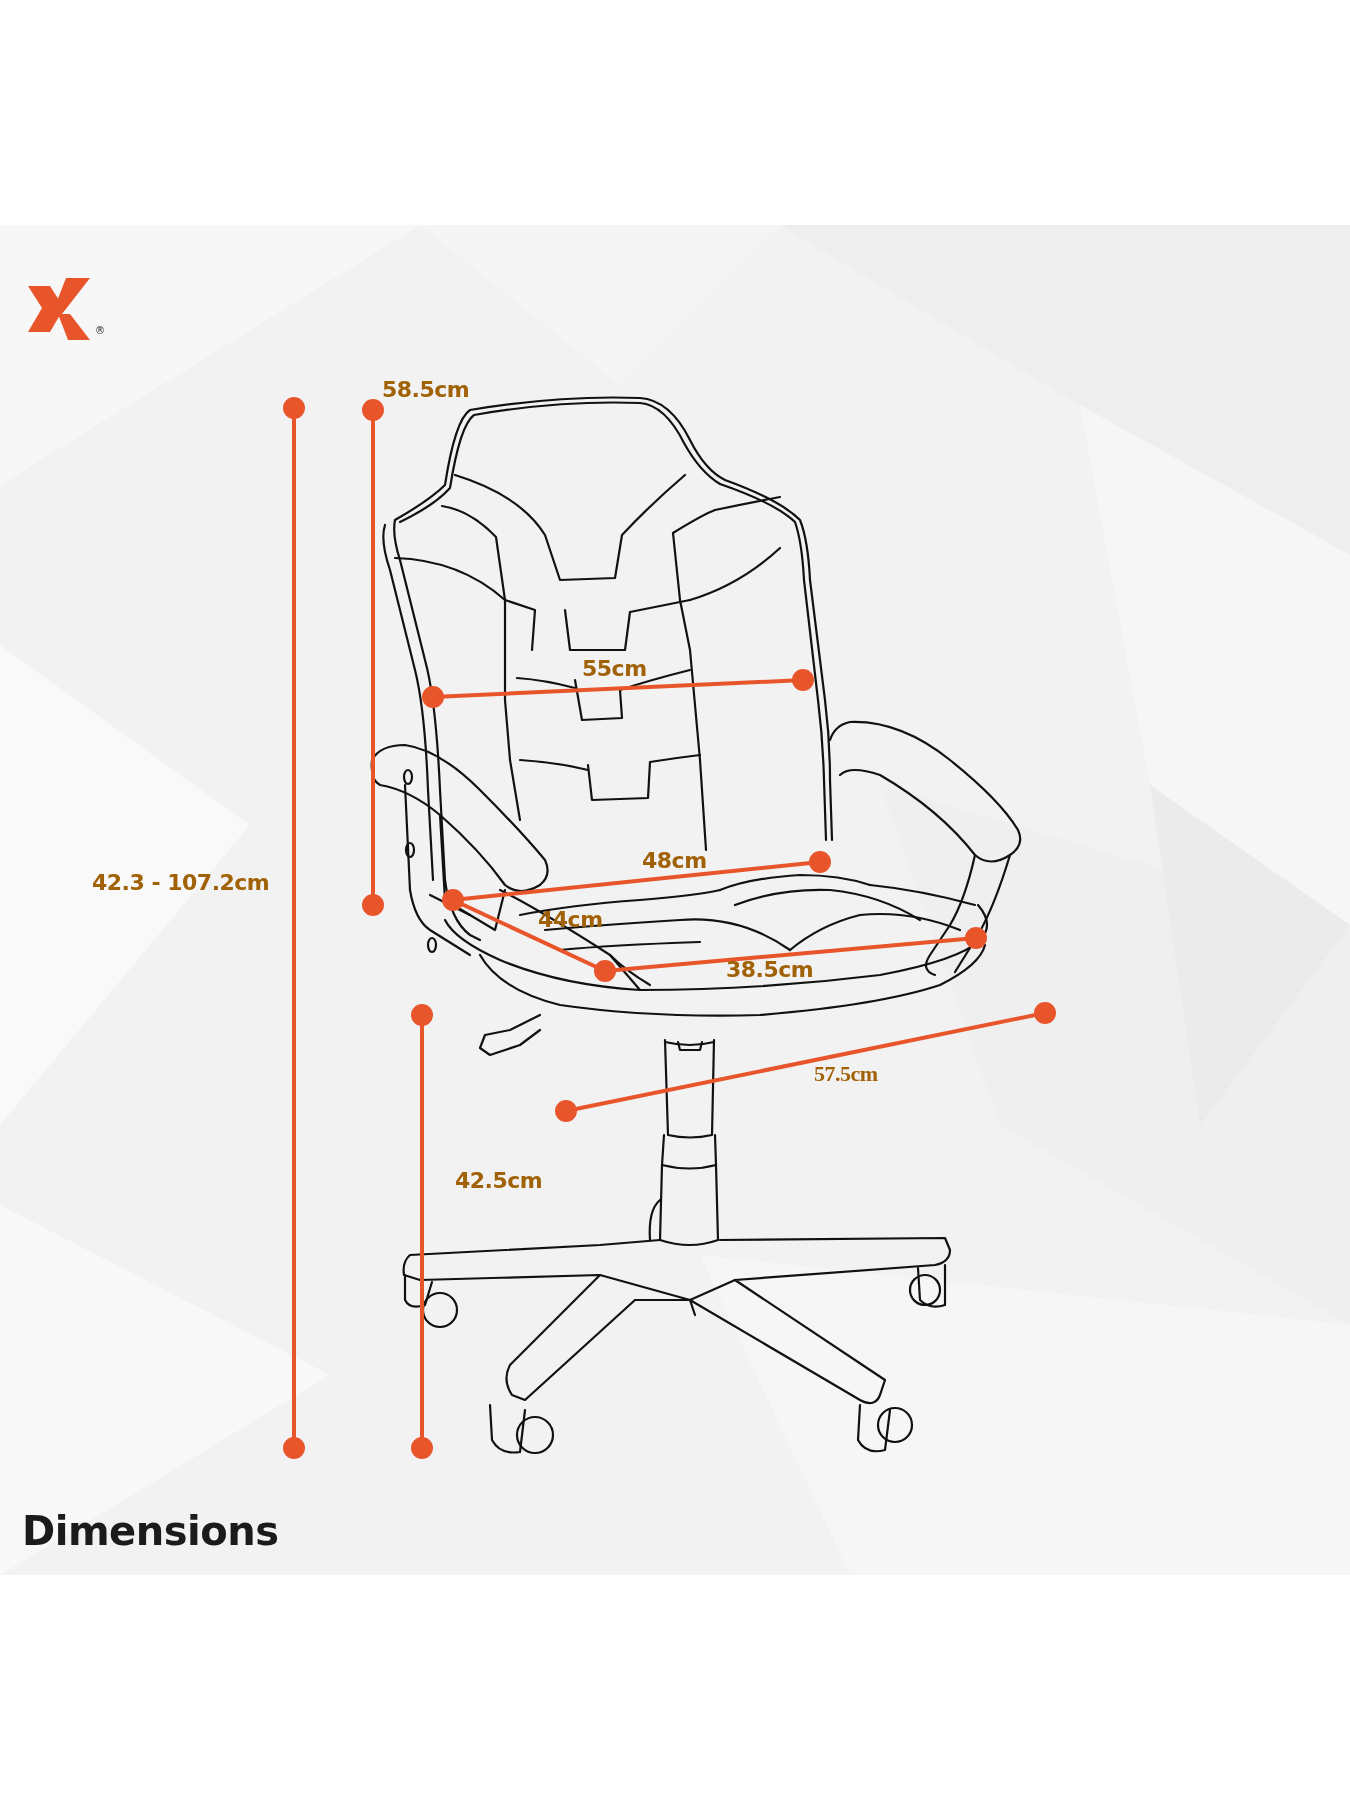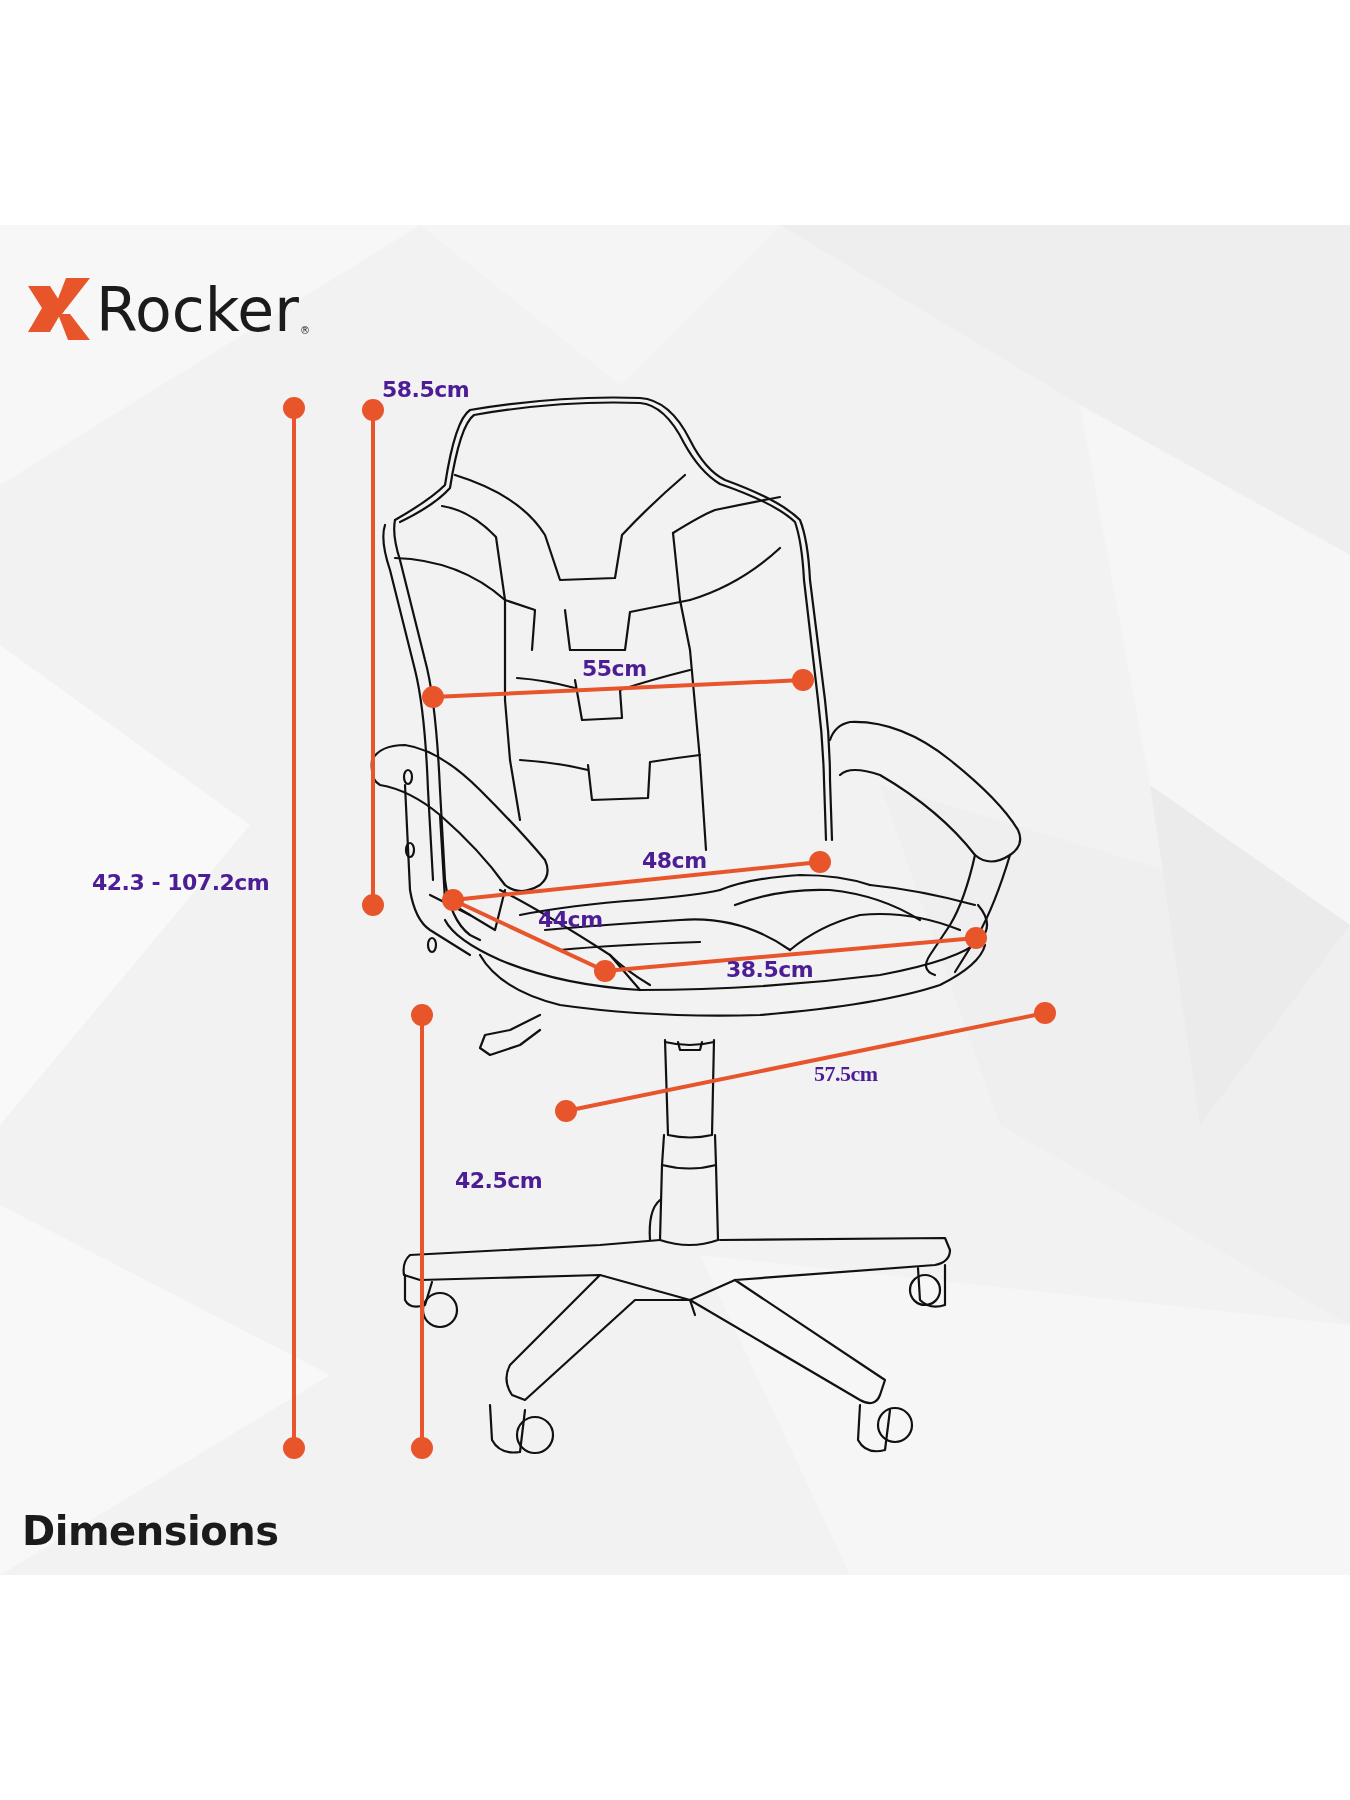--- a/index.html
+++ b/index.html
@@ -15,21 +15,21 @@
     .logo {
       position: absolute; left: 24px; top: 250px; height: 90px; display: flex; align-items: flex-end;
     }
     .logo-word {
       font-family: "DejaVu Sans", sans-serif; font-size: 60px; color: #1b1b1b; letter-spacing: 0px;
       line-height: 1; margin-left: 2px;
     }
     .logo-reg { font-size: 10px; color: #1b1b1b; margin-left: 1px; margin-bottom: 4px; }
     .drawing { position: absolute; left: 0; top: 0; }
     .label {
-      position: absolute; font-weight: bold; color: #4c1d95; font-size: 22px; white-space: nowrap;
+      position: absolute; font-weight: bold; color: #a16207; font-size: 22px; white-space: nowrap;
       font-family: "DejaVu Sans", sans-serif; letter-spacing: -0.5px;
     }
     .caption {
       position: absolute; left: 22px; top: 1508px; font-weight: bold; font-size: 40px; color: #1b1b1b;
       font-family: "DejaVu Sans", sans-serif; letter-spacing: -0.5px;
     }
   </style>
 </head>
 <body>
 
@@ -46,21 +46,20 @@
     <polygon points="1150,560 1350,700 1200,900" fill="#ebebeb"></polygon>
   </svg>
 </div>
 
 <div class="logo">
   <svg width="70" height="62" viewBox="0 0 70 62">
     <polygon points="4,8 26,8 40,30 26,54 4,54 18,30" fill="#e8552b"></polygon>
     <polygon points="42,0 66,0 38,36 28,36" fill="#e8552b"></polygon>
     <polygon points="34,36 46,36 66,62 44,62" fill="#e8552b"></polygon>
   </svg>
-  <span class="logo-word">Rocker</span>
   <span class="logo-reg">®</span>
 </div>
 
 <svg class="drawing" width="1350" height="1800" viewBox="0 0 1350 1800">
   <g fill="none" stroke="#111" stroke-width="2.2" stroke-linejoin="round" stroke-linecap="round">
 
     <path d="M395,520 Q392,535 400,560 L425,660 Q436,700 440,790 L445,880 Q450,920 470,935 L480,940"></path>
     <path d="M385,525 Q380,540 390,570 L415,670 Q425,710 428,790 L433,880"></path>
     <path d="M395,520 Q430,500 445,485 Q455,420 470,410 Q560,395 640,398 Q670,400 690,440 Q705,470 725,480 Q780,500 800,520 Q808,540 810,580 L825,700 Q830,740 830,780 L832,840"></path>
     <path d="M400,522 Q435,505 450,488 Q460,425 474,415 Q560,400 640,403 Q665,405 684,443 Q700,472 720,484 Q775,503 795,522 Q802,542 804,580 L818,700 Q823,740 824,780 L826,840"></path>

